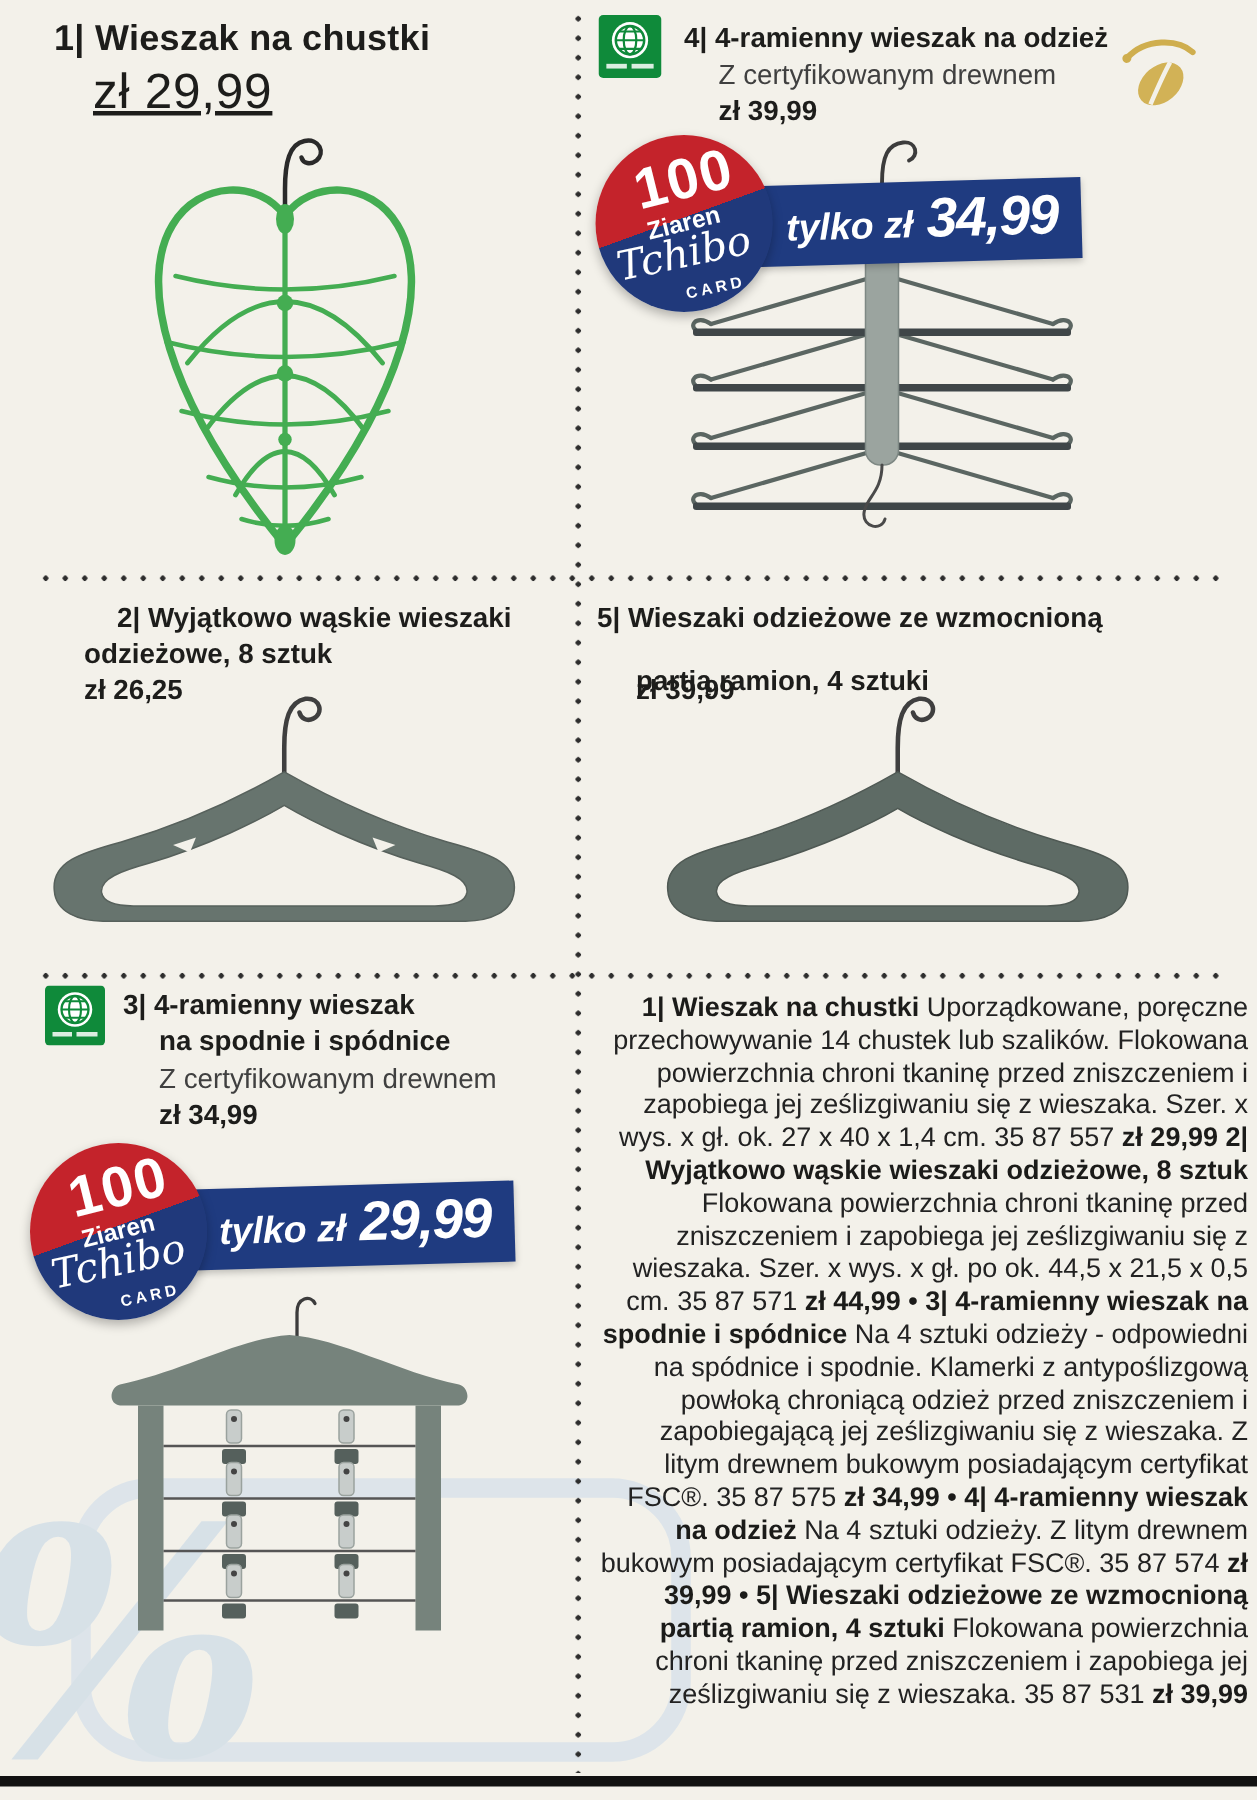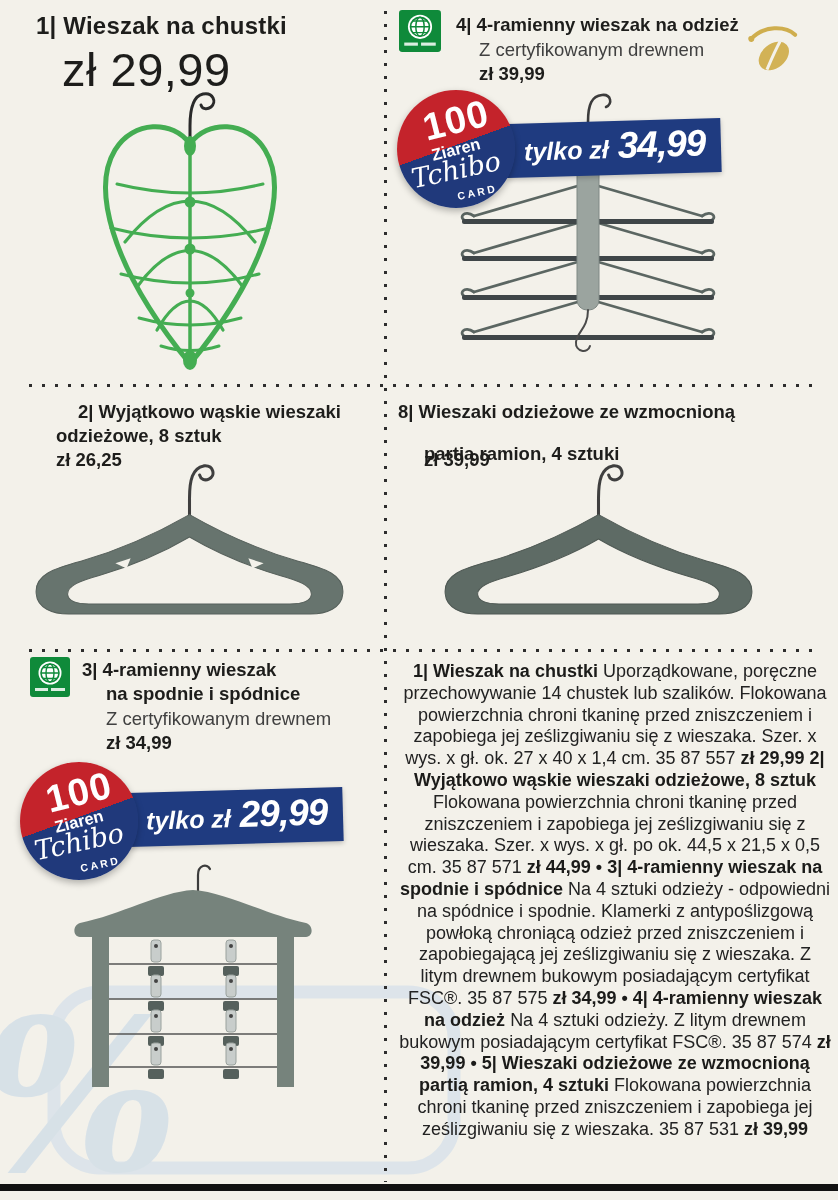--- a/index.html
+++ b/index.html
@@ -13,21 +13,21 @@
   .hdiv{position:absolute;left:24px;width:792px;height:5px;
         background-image:radial-gradient(circle,#2d2d2d 1.6px,transparent 1.9px);
         background-size:13px 5px;background-repeat:repeat-x;background-position:left center;}
   .hdiv.r1{top:383px}.hdiv.r2{top:648px}
 
   .abs{position:absolute;}
   .green{color:#404040;}
 
   
   .c1-title{left:36px;top:12px;font-size:24px;font-weight:700;letter-spacing:.2px;}
-  .c1-price{left:62px;top:42px;font-size:47px;font-weight:500;letter-spacing:.5px;}
+  .c1-price{left:62px;top:42px;font-size:33px;font-weight:500;letter-spacing:.5px;text-decoration:underline;}
 
   
   .c4-title{left:456px;top:14px;font-size:18.5px;font-weight:700;}
   .c4-eco{left:479px;top:39px;font-size:18.5px;}
   .c4-price{left:479px;top:63px;font-size:18.5px;font-weight:700;}
 
   
   .t18{font-size:18.5px;font-weight:700;}
 
   .c2-l1{left:30px;top:401px;margin-left:48px;}
@@ -53,21 +53,21 @@
   .bd-brand{top:64px;font-size:27px;font-style:italic;font-family:"DejaVu Serif",serif;transform:rotate(-12deg);}
   .bd-card{top:96px;font-size:10.5px;font-weight:600;letter-spacing:2.5px;transform:translateX(18%) rotate(-12deg);}
 
   
   .promo{position:absolute;background:#1f3b80;color:#fff;display:flex;align-items:baseline;gap:9px;
          padding:4px 16px 8px 18px;transform:rotate(-1.6deg);z-index:4;box-shadow:0 2px 5px rgba(0,0,0,.22);}
   .promo .pfx{font-size:25px;font-weight:700;font-style:italic;}
   .promo .amt{font-size:37px;font-weight:800;font-style:italic;letter-spacing:-1px;}
 
   
-  .desc{left:398px;top:661px;width:434px;font-size:18px;line-height:21.8px;color:#222;text-align:center;}
+  .desc{left:398px;top:661px;width:434px;font-size:18px;line-height:21.8px;color:#222;text-align:right;}
   .desc .bseg{font-weight:700;color:#1b1b19;}
 
   
   .wm{left:-6px;top:980px;width:490px;height:215px;opacity:.5;z-index:0;}
 
   .rule{left:0;top:1184px;width:838px;height:7px;background:#121212;}
 
   svg{display:block;}
 </style>
 </head>
@@ -174,21 +174,21 @@
 
   <svg class="abs" style="left:22px;top:455px" width="335" height="172" viewBox="0 0 330 168">
     <path d="M165,62 L165,42 C165,24 168,12 179,10 C189,9 191,20 184,23 C180,25 176,23 175,19" fill="none" stroke="#3f3f3f" stroke-width="3" stroke-linecap="round"></path>
     <path fill-rule="evenodd" fill="#67746e" stroke="#57615c" stroke-width="1" d="
       M165,58 C186,70 224,90 272,104 C298,111 318,117 316,136 C315,150 300,156 284,156 L46,156 C30,156 15,150 14,136 C12,117 32,111 58,104 C106,90 144,70 165,58 Z
       M165,80 C148,90 116,106 76,118 C58,123 44,128 45,137 C46,144 56,146 66,146 L264,146 C274,146 284,144 285,137 C286,128 272,123 254,118 C214,106 182,90 165,80 Z"></path>
     <path d="M92,106 l15,-5 l-4,10 z" fill="#f3f1ea"></path>
     <path d="M238,106 l-15,-5 l4,10 z" fill="#f3f1ea"></path>
   </svg>
 
-  <div class="abs t18 c5-l1">8| Wieszaki odzieżowe ze wzmocnioną</div>
+  <div class="abs t18 c5-l1">5| Wieszaki odzieżowe ze wzmocnioną</div>
   <div class="abs t18 c5-l2">partią ramion, 4 sztuki</div>
   <div class="abs t18 c5-pr">zł 39,99</div>
 
   <svg class="abs" style="left:431px;top:455px" width="335" height="172" viewBox="0 0 330 168">
     <path d="M165,62 L165,42 C165,24 168,12 179,10 C189,9 191,20 184,23 C180,25 176,23 175,19" fill="none" stroke="#3f3f3f" stroke-width="3" stroke-linecap="round"></path>
     <path fill-rule="evenodd" fill="#5e6b65" stroke="#4f5954" stroke-width="1" d="
       M165,58 C186,70 224,90 272,104 C298,111 318,117 316,136 C315,150 300,156 284,156 L46,156 C30,156 15,150 14,136 C12,117 32,111 58,104 C106,90 144,70 165,58 Z
       M165,82 C148,92 116,107 76,119 C58,124 45,129 46,137 C47,144 57,146 67,146 L263,146 C273,146 283,144 284,137 C285,129 272,124 254,119 C214,107 182,92 165,82 Z"></path>
   </svg>
 

